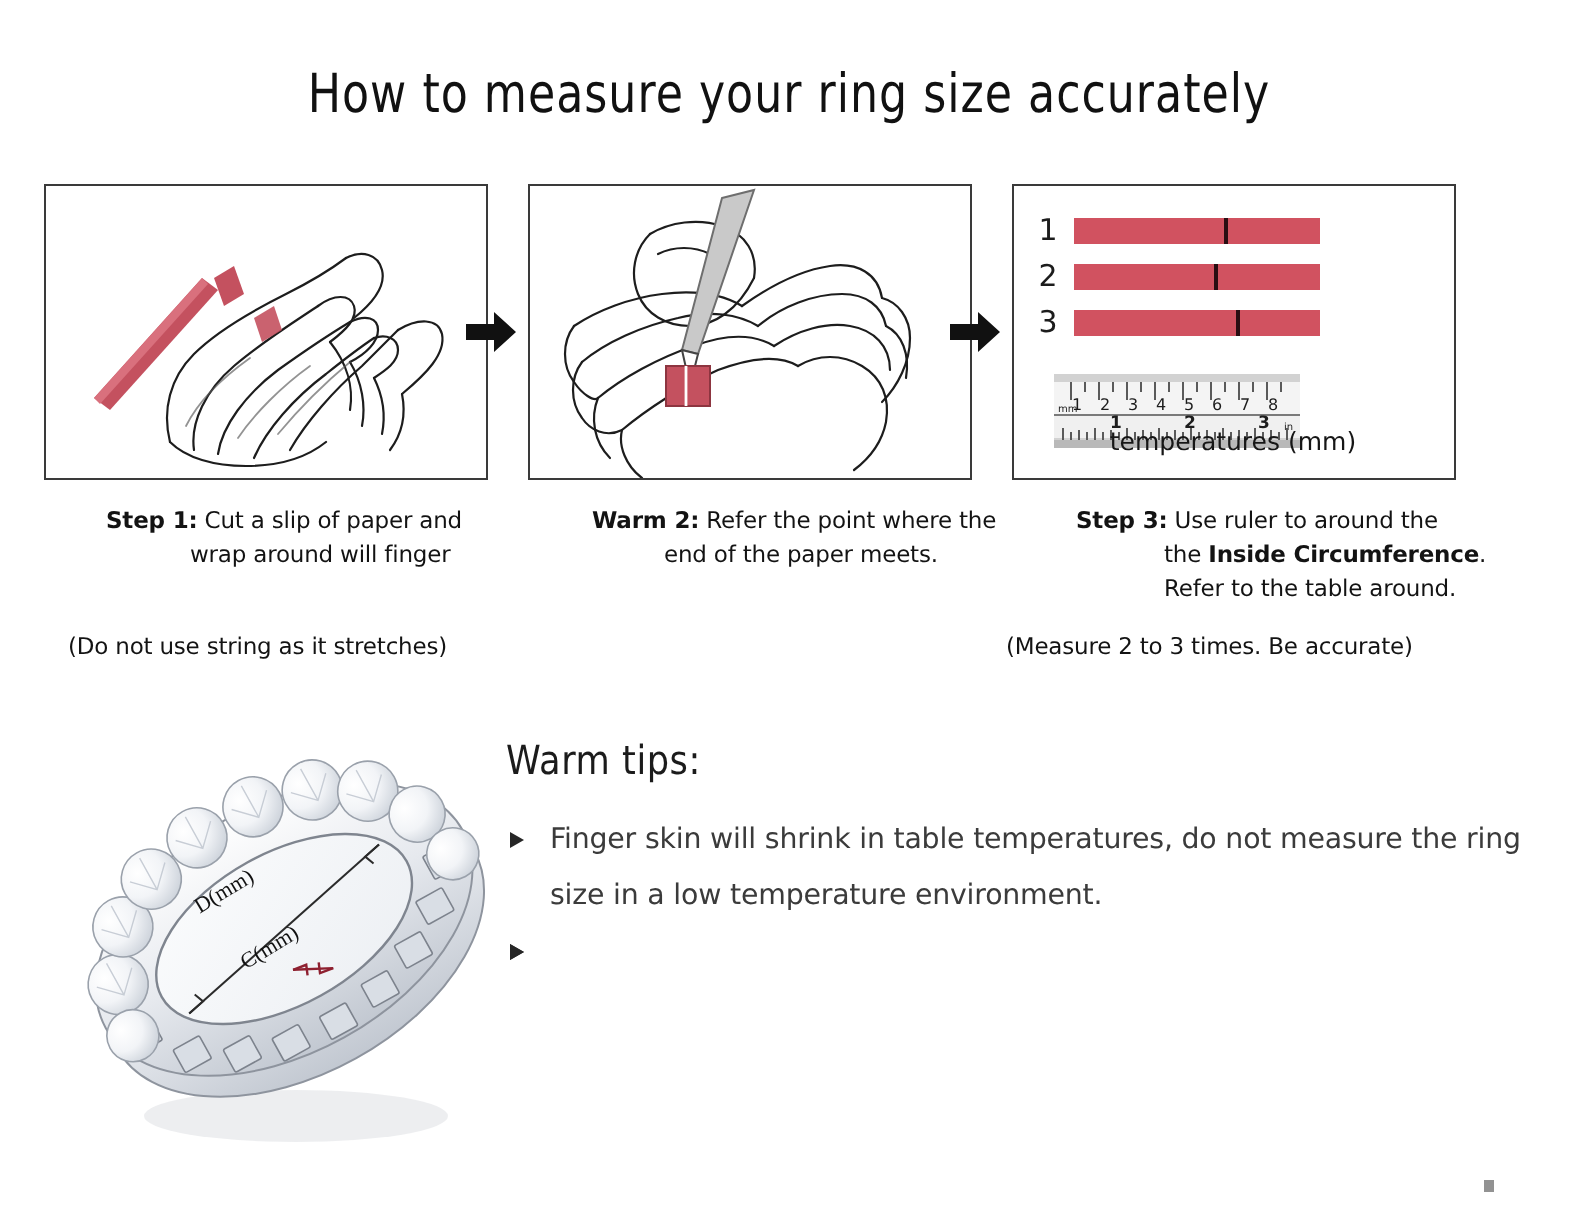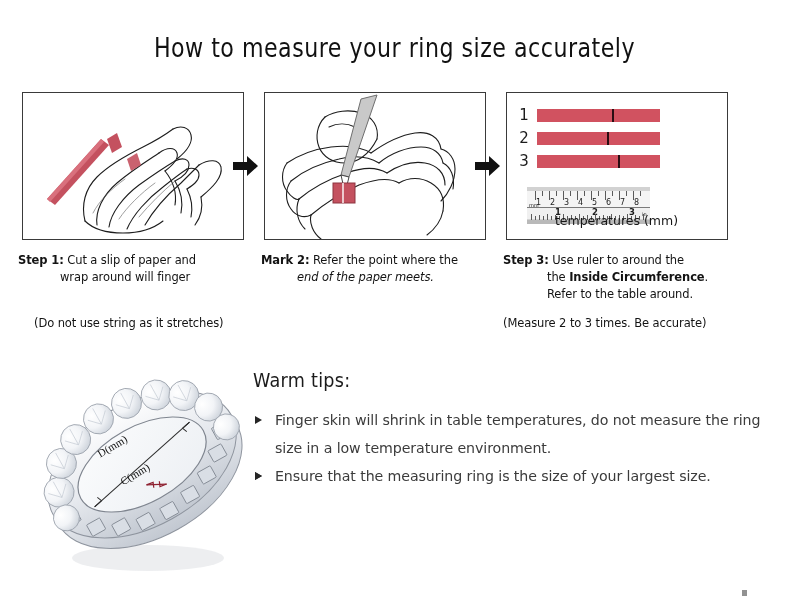--- a/index.html
+++ b/index.html
@@ -58,29 +58,30 @@
   #arrow-2 { left: 475px; }
 
   
   .step-caption {
     position: absolute;
     font-family: "DejaVu Sans", sans-serif;
     font-size: 11.5px;
     line-height: 17px;
     color: #131313;
     letter-spacing: -0.1px;
+    margin-left: 35px;
   }
   .step-caption .lbl { font-weight: bold; }
   .step-caption .ln2,
   .step-caption .ln3 { display: block; }
   #cap-1 { left: 18px;  top: 252px; width: 232px; }
   #cap-2 { left: 261px; top: 252px; width: 232px; }
   #cap-3 { left: 503px; top: 252px; width: 238px; }
   #cap-1 .ln2 { padding-left: 42px; }
-  #cap-2 .ln2 { padding-left: 36px; font-style: italic; }
+  #cap-2 .ln2 { padding-left: 36px; }
   #cap-3 .ln2,
   #cap-3 .ln3 { padding-left: 44px; }
   .bold-in { font-weight: bold; }
 
   .note {
     position: absolute;
     font-family: "DejaVu Sans", sans-serif;
     font-size: 11.5px;
     color: #131313;
     letter-spacing: -0.1px;
@@ -417,21 +418,21 @@
 
   <div id="mm-label">temperatures (mm)</div>
 </div>
 
 <div class="step-caption" id="cap-1">
   <span class="lbl">Step 1:</span><span> Cut a slip of paper and</span>
   <span class="ln2">wrap around will finger</span>
 </div>
 
 <div class="step-caption" id="cap-2">
-  <span class="lbl">Mark 2:</span><span> Refer the point where the</span>
+  <span class="lbl">Warm 2:</span><span> Refer the point where the</span>
   <span class="ln2">end of the paper meets.</span>
 </div>
 
 <div class="step-caption" id="cap-3">
   <span class="lbl">Step 3:</span><span> Use ruler to around the</span>
   <span class="ln2"><span>the </span><span class="bold-in">Inside Circumference</span><span>.</span></span>
   <span class="ln3">Refer to the table around.</span>
 </div>
 
 <div class="note" id="note-1">(Do not use string as it stretches)</div>
@@ -519,17 +520,16 @@
 <div id="tips-list">
   <div class="tip">
     <span class="bullet"></span>
     <span>Finger skin will shrink in table temperatures, do not measure the ring size in a low temperature environment.</span>
   </div>
   <div class="tip">
     <span class="bullet"></span>
   </div>
   <div class="tip">
     <span class="bullet"></span>
-    <span>Ensure that the measuring ring is the size of your largest size.</span>
   </div>
 </div>
 
 <div id="corner-artifact"></div>
 
 </body></html>

